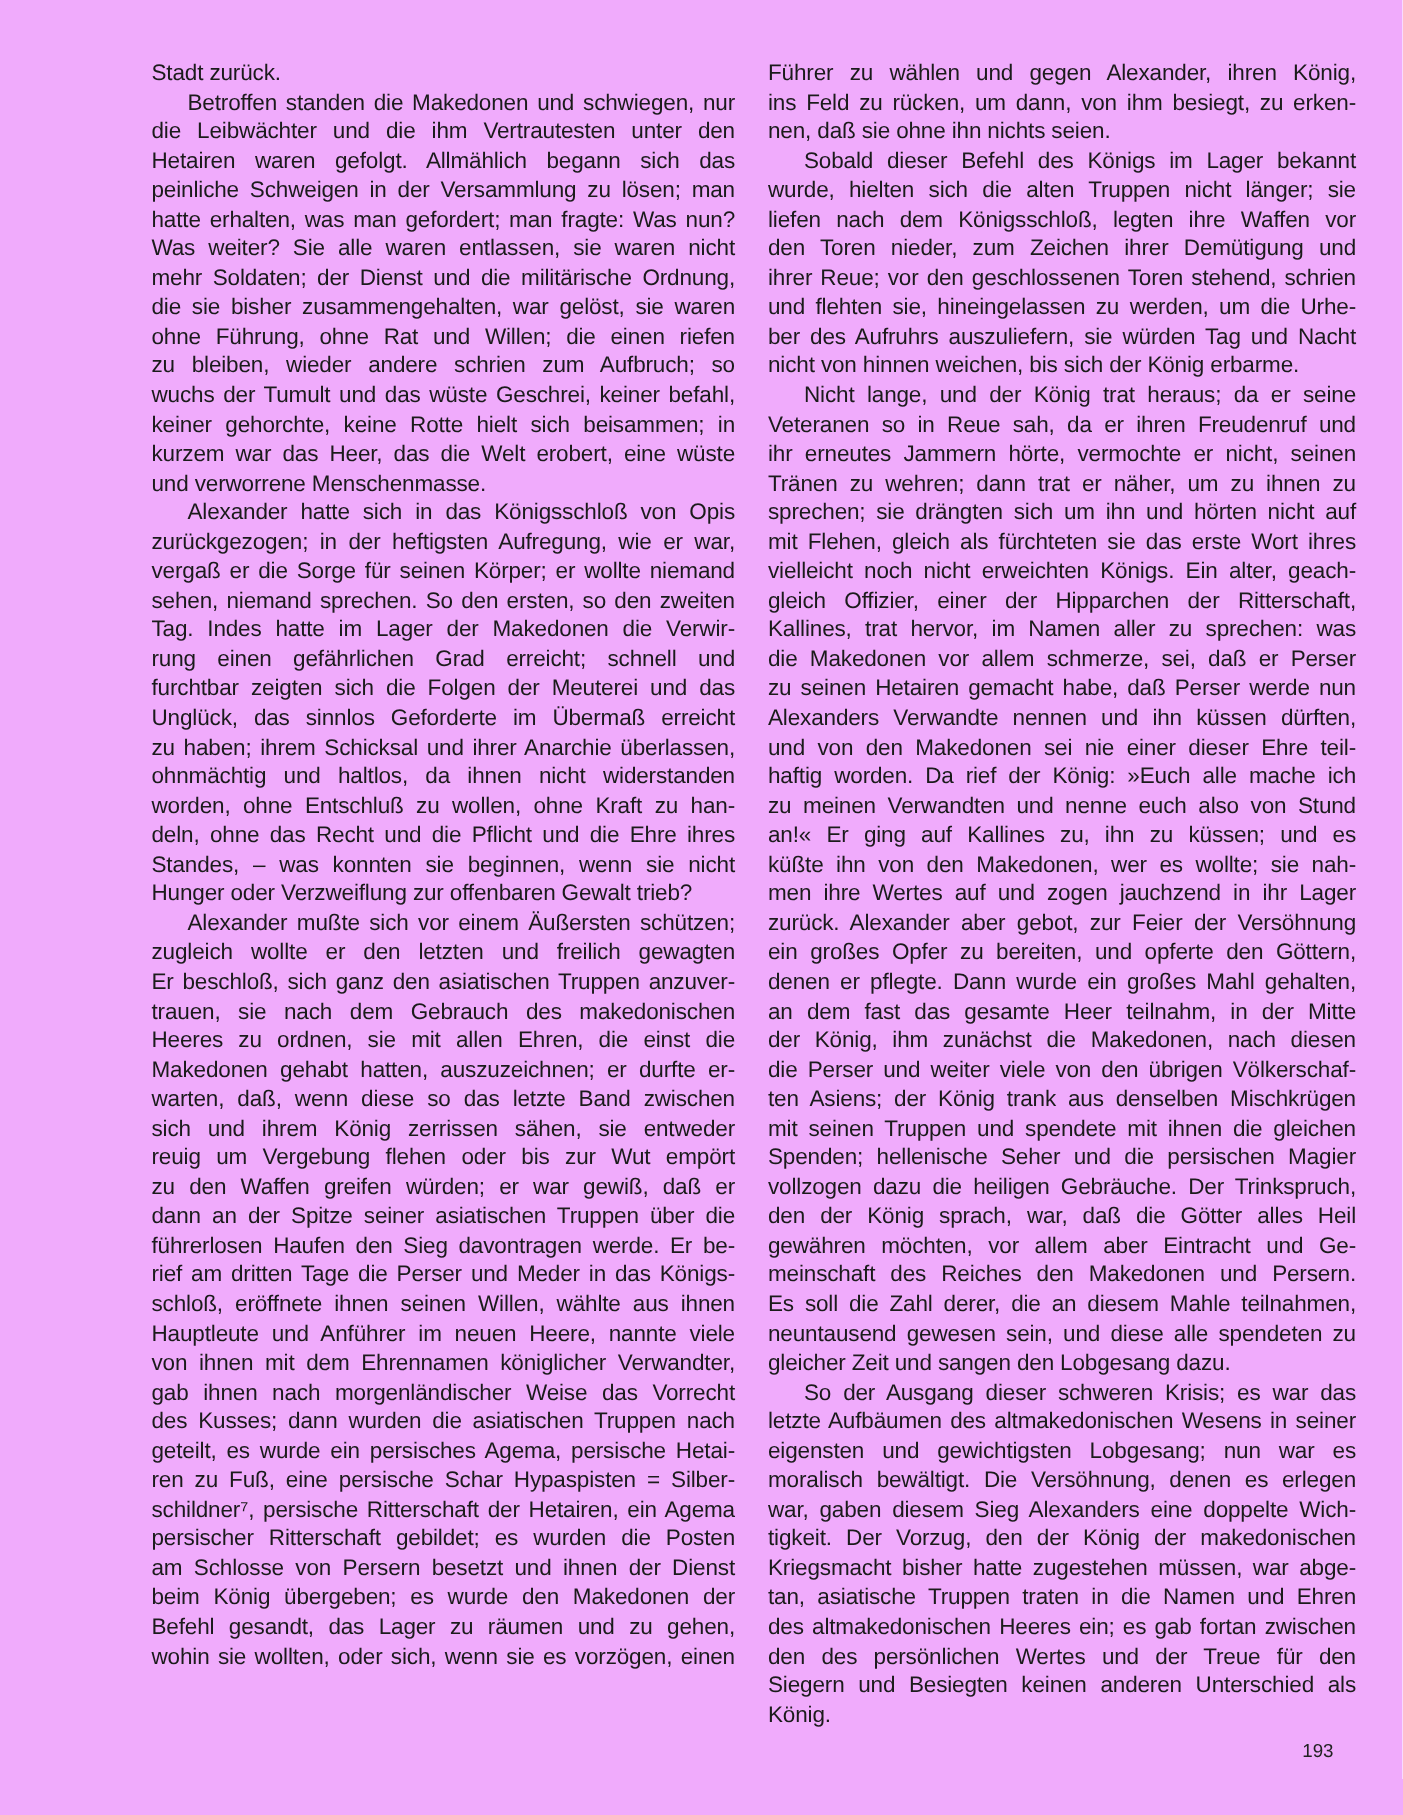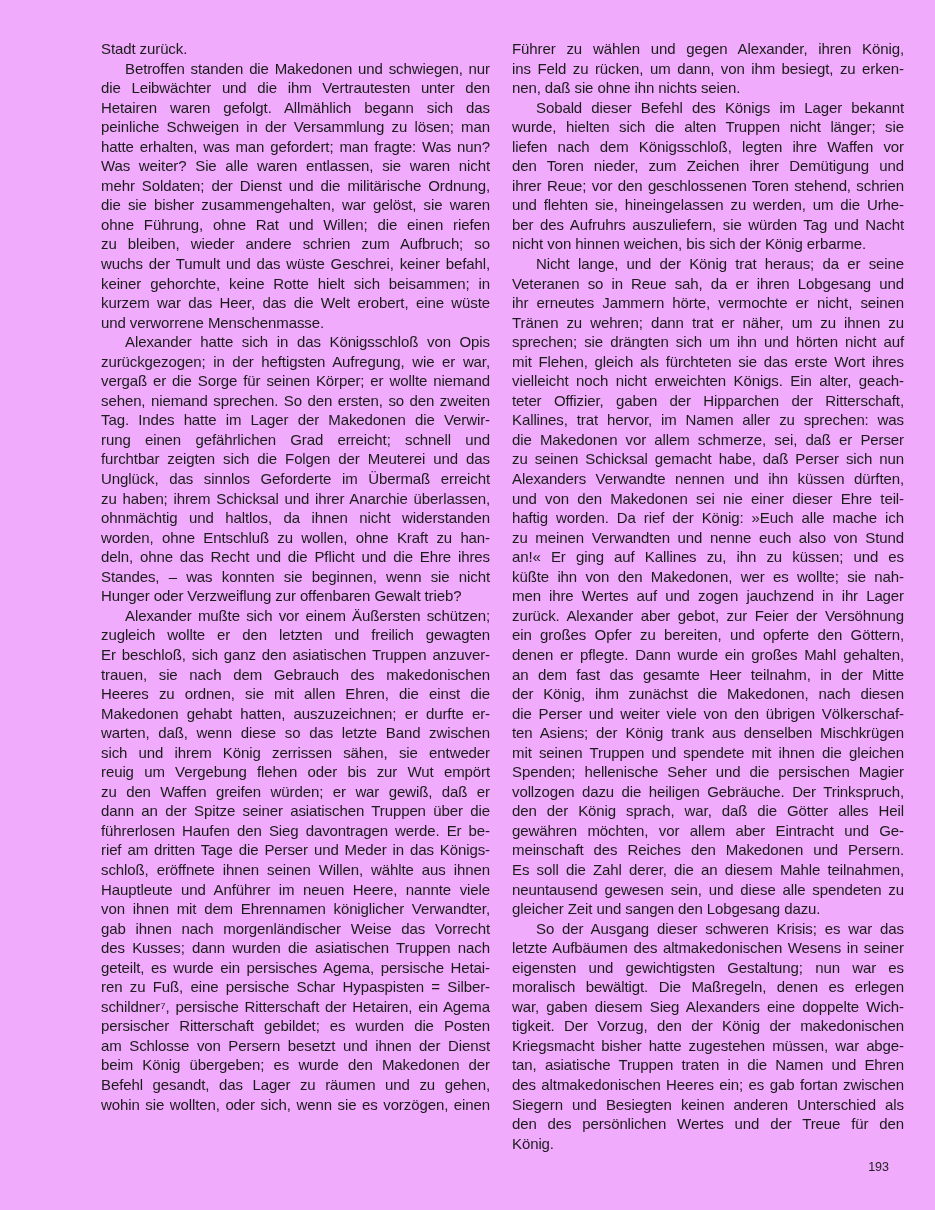--- a/index.html
+++ b/index.html
@@ -127,30 +127,30 @@
         <div class="ln">wurde, hielten sich die alten Truppen nicht länger; sie</div>
         <div class="ln">liefen nach dem Königsschloß, legten ihre Waffen vor</div>
         <div class="ln">den Toren nieder, zum Zeichen ihrer Demütigung und</div>
         <div class="ln">ihrer Reue; vor den geschlossenen Toren stehend, schrien</div>
         <div class="ln">und flehten sie, hineingelassen zu werden, um die Urhe-</div>
         <div class="ln">ber des Aufruhrs auszuliefern, sie würden Tag und Nacht</div>
         <div class="ln lastline">nicht von hinnen weichen, bis sich der König erbarme.</div>
       </div>
       <div class="para">
         <div class="ln indent">Nicht lange, und der König trat heraus; da er seine</div>
-        <div class="ln">Veteranen so in Reue sah, da er ihren Lobgesang und</div>
+        <div class="ln">Veteranen so in Reue sah, da er ihren Freudenruf und</div>
         <div class="ln">ihr erneutes Jammern hörte, vermochte er nicht, seinen</div>
         <div class="ln">Tränen zu wehren; dann trat er näher, um zu ihnen zu</div>
         <div class="ln">sprechen; sie drängten sich um ihn und hörten nicht auf</div>
         <div class="ln">mit Flehen, gleich als fürchteten sie das erste Wort ihres</div>
         <div class="ln">vielleicht noch nicht erweichten Königs. Ein alter, geach-</div>
-        <div class="ln">teter Offizier, gaben der Hipparchen der Ritterschaft,</div>
+        <div class="ln">gleich Offizier, einer der Hipparchen der Ritterschaft,</div>
         <div class="ln">Kallines, trat hervor, im Namen aller zu sprechen: was</div>
         <div class="ln">die Makedonen vor allem schmerze, sei, daß er Perser</div>
-        <div class="ln">zu seinen Schicksal gemacht habe, daß Perser sich nun</div>
+        <div class="ln">zu seinen Hetairen gemacht habe, daß Perser werde nun</div>
         <div class="ln">Alexanders Verwandte nennen und ihn küssen dürften,</div>
         <div class="ln">und von den Makedonen sei nie einer dieser Ehre teil-</div>
         <div class="ln">haftig worden. Da rief der König: »Euch alle mache ich</div>
         <div class="ln">zu meinen Verwandten und nenne euch also von Stund</div>
         <div class="ln">an!« Er ging auf Kallines zu, ihn zu küssen; und es</div>
         <div class="ln">küßte ihn von den Makedonen, wer es wollte; sie nah-</div>
         <div class="ln">men ihre Wertes auf und zogen jauchzend in ihr Lager</div>
         <div class="ln">zurück. Alexander aber gebot, zur Feier der Versöhnung</div>
         <div class="ln">ein großes Opfer zu bereiten, und opferte den Göttern,</div>
         <div class="ln">denen er pflegte. Dann wurde ein großes Mahl gehalten,</div>
@@ -164,26 +164,26 @@
         <div class="ln">den der König sprach, war, daß die Götter alles Heil</div>
         <div class="ln">gewähren möchten, vor allem aber Eintracht und Ge-</div>
         <div class="ln">meinschaft des Reiches den Makedonen und Persern.</div>
         <div class="ln">Es soll die Zahl derer, die an diesem Mahle teilnahmen,</div>
         <div class="ln">neuntausend gewesen sein, und diese alle spendeten zu</div>
         <div class="ln lastline">gleicher Zeit und sangen den Lobgesang dazu.</div>
       </div>
       <div class="para">
         <div class="ln indent">So der Ausgang dieser schweren Krisis; es war das</div>
         <div class="ln">letzte Aufbäumen des altmakedonischen Wesens in seiner</div>
-        <div class="ln">eigensten und gewichtigsten Gestaltung; nun war es</div>
-        <div class="ln">moralisch bewältigt. Die Maßregeln, denen es erlegen</div>
+        <div class="ln">eigensten und gewichtigsten Lobgesang; nun war es</div>
+        <div class="ln">moralisch bewältigt. Die Versöhnung, denen es erlegen</div>
         <div class="ln">war, gaben diesem Sieg Alexanders eine doppelte Wich-</div>
         <div class="ln">tigkeit. Der Vorzug, den der König der makedonischen</div>
         <div class="ln">Kriegsmacht bisher hatte zugestehen müssen, war abge-</div>
         <div class="ln">tan, asiatische Truppen traten in die Namen und Ehren</div>
         <div class="ln">des altmakedonischen Heeres ein; es gab fortan zwischen</div>
+        <div class="ln">den des persönlichen Wertes und der Treue für den</div>
         <div class="ln">Siegern und Besiegten keinen anderen Unterschied als</div>
-        <div class="ln">den des persönlichen Wertes und der Treue für den</div>
         <div class="ln lastline">König.</div>
       </div>
     </div>
   <div class="pagenum">193</div>
 </div>
 
 </body></html>

